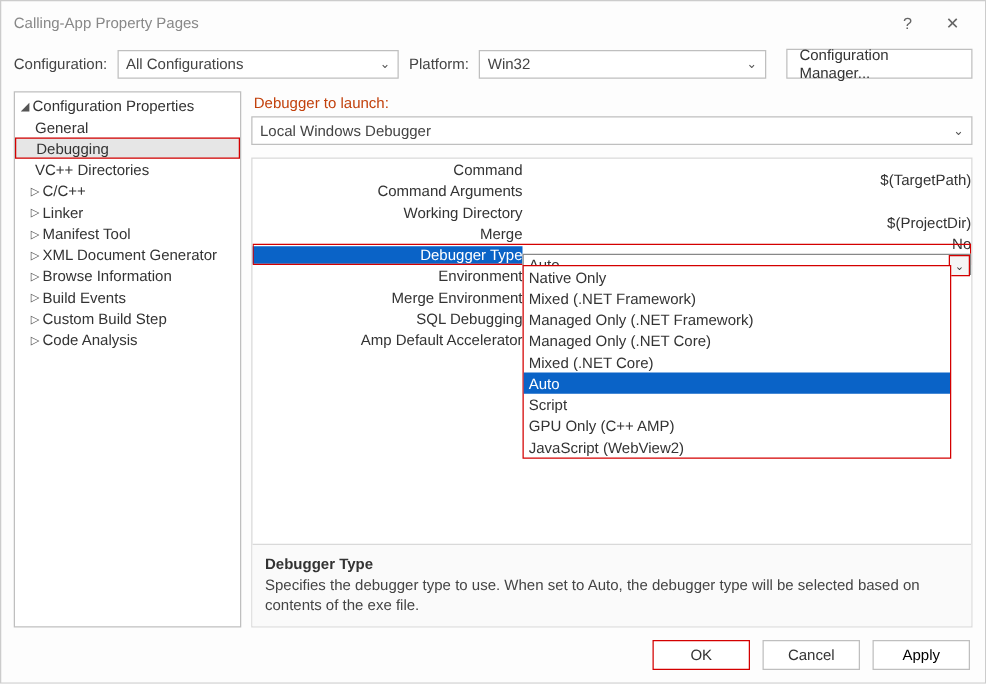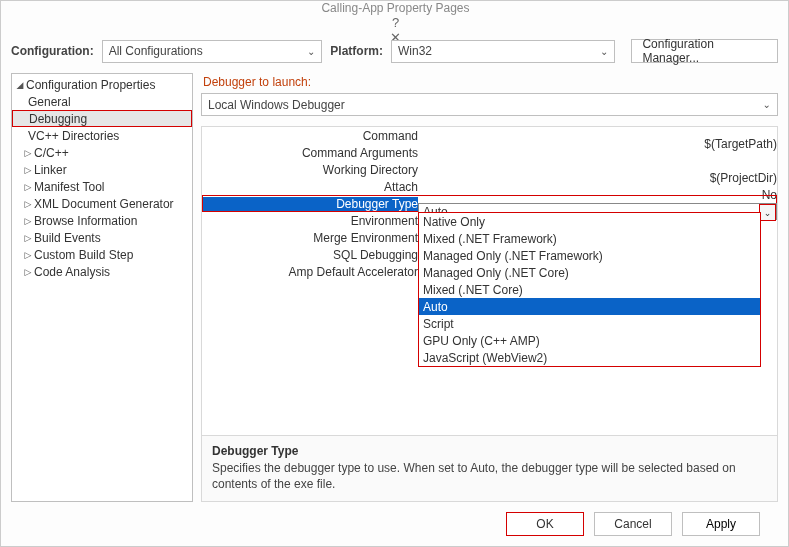--- a/index.html
+++ b/index.html
@@ -1,22 +1,22 @@
 <!DOCTYPE html>
 <html><head>
 <meta charset="utf-8">
 <style>
   * { box-sizing: border-box; font-family: "Segoe UI", Arial, sans-serif; }
   body { margin: 0; background: #fff; color: #444; font-size: 12px; }
   .window { width: 789px; height: 547px; border: 1px solid #ccc; display: flex; flex-direction: column; background: #fdfdfd; }
-  .titlebar { height: 34px; display: flex; align-items: center; padding: 0 8px 0 10px; color: #888; font-size: 12px; flex-direction: column; }
+  .titlebar { height: 34px; display: flex; align-items: center; padding: 0 8px 0 10px; color: #888; font-size: 12px; }
   .titlebar .spacer { flex: 1; }
   .titlebar .tb-btn { width: 36px; height: 34px; display: flex; align-items: center; justify-content: center; color: #666; font-size: 13px; }
   .toprow { height: 36px; display: flex; align-items: center; gap: 8px; padding: 0 10px 4px 10px; }
-  .toprow label { color: #444; font-weight: bold; }
+  .toprow label { color: #444; }
   .combo { border: 1px solid #bfbfbf; background: #fff; height: 23px; display: flex; align-items: center; padding: 0 6px; position: relative; color: #444; }
   .combo .chev { margin-left: auto; font-size: 10px; color: #555; }
   .combo.config { width: 232px; }
   .combo.platform { width: 236px; }
   .btn { border: 1px solid #bfbfbf; background: #fff; height: 24px; padding: 0 10px; display: flex; align-items: center; color: #333; }
   .main { flex: 1; display: flex; gap: 8px; padding: 2px 10px 0 10px; min-height: 0; }
   .tree { width: 182px; border: 1px solid #bfbfbf; background: #fff; overflow: hidden; padding-top: 2px; }
   .tree-row { height: 17px; display: flex; align-items: center; font-size: 12px; color: #333; white-space: nowrap; }
   .tree-row .exp { width: 12px; text-align: center; font-size: 9px; color: #555; }
   .tree-row.l0 { padding-left: 2px; }
@@ -35,21 +35,21 @@
   .pg-row.sel .pg-name { background: #0a63c7; color: #fff; }
   .pg-row.sel { outline: 1px solid #d40000; outline-offset: -1px; }
   .pg-row.sel .pg-val-dd { background: #fff; border: 1px solid #888; height: 17px; display: flex; align-items: center; padding-left: 4px; position: relative; }
   .pg-dd-btn { position: absolute; right: 0; top: 0; width: 17px; height: 17px; border: 1.5px solid #d40000; display: flex; align-items: center; justify-content: center; font-size: 9px; color: #333; background: #f5f5f5; }
   .dropdown { position: absolute; left: 216px; right: 16px; top: 85px; border: 1px solid #d40000; background: #fff; z-index: 5; }
   .dropdown .dd-item { height: 17px; display: flex; align-items: center; padding-left: 4px; font-size: 12px; color: #333; }
   .dropdown .dd-item.sel { background: #0a63c7; color: #fff; }
   .desc-panel { border-top: 1px solid #d9d9d9; padding: 8px 10px 8px 10px; background: #fafafa; min-height: 66px; }
   .desc-panel .dp-title { font-weight: bold; color: #333; margin-bottom: 2px; }
   .desc-panel .dp-text { color: #444; line-height: 1.35; }
-  .footer { height: 44px; display: flex; align-items: center; justify-content: flex-end; gap: 10px; padding: 0 28px; }
+  .footer { height: 44px; display: flex; align-items: center; justify-content: flex-end; gap: 10px; padding: 0 12px; }
   .footer .fbtn { width: 78px; height: 24px; border: 1px solid #bfbfbf; background: #fff; display: flex; align-items: center; justify-content: center; color: #333; }
   .footer .fbtn.ok { border: 1.5px solid #d40000; }
   .footer .fbtn.disabled { color: #000000; }
 </style>
 </head>
 <body>
 
 <div class="window">
 
   <div class="titlebar">
@@ -143,21 +143,21 @@
             </div>
             <div class="pg-row">
               <div class="pg-name">Command Arguments</div>
               <div class="pg-val"></div>
             </div>
             <div class="pg-row">
               <div class="pg-name">Working Directory</div>
               <div class="pg-val">$(ProjectDir)</div>
             </div>
             <div class="pg-row">
-              <div class="pg-name">Attach</div>
+              <div class="pg-name">Merge</div>
               <div class="pg-val">No</div>
             </div>
             <div class="pg-row sel">
               <div class="pg-name">Debugger Type</div>
               <div class="pg-val pg-val-dd">
                 <span>Auto</span>
                 <div class="pg-dd-btn">⌄</div>
               </div>
             </div>
             <div class="pg-row">

